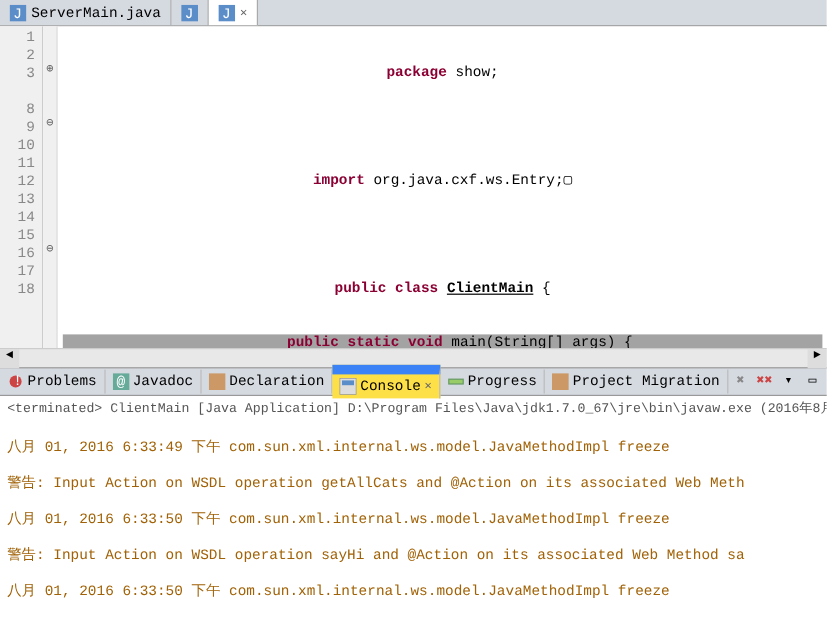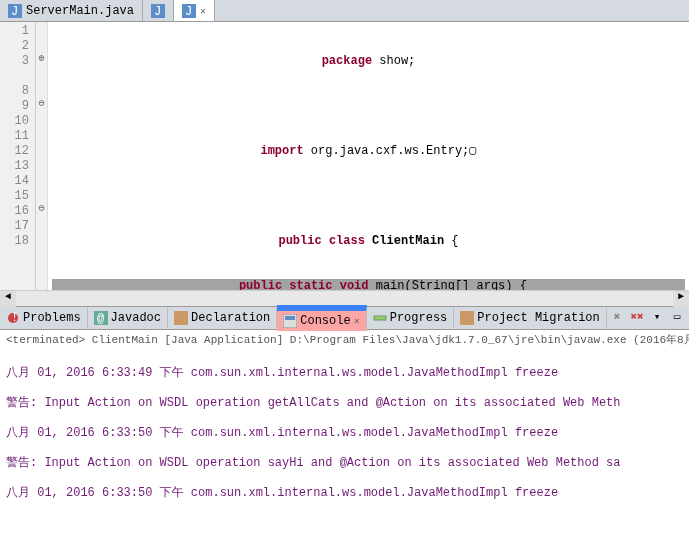--- a/index.html
+++ b/index.html
@@ -10,33 +10,33 @@
 .tab-icon { width: 14px; height: 14px; display: inline-block; }
 .close-x { font-size: 10px; color: #666; }
 .editor { display: flex; height: 268px; background: #fff; }
 .gutter { background: #f0f0f0; width: 36px; text-align: right; padding: 2px 6px 2px 2px; color: #888; border-right: 1px solid #ccc; }
 .gutter div { height: 15px; line-height: 15px; }
 .fold { width: 12px; background: #f0f0f0; border-right: 1px solid #ddd; }
 .fold div { height: 15px; text-align: center; color: #666; font-size: 10px; }
 .code { flex: 1; padding: 2px 4px; white-space: pre; overflow: auto; line-height: 15px; }
 .code div { height: 15px; text-align: center; }
 .kw { color: #8b0033; font-weight: bold; }
-.cls { color: #000; font-weight: bold; }
+.cls { color: #000; font-weight: bold; text-decoration: underline; }
 .hl { background: #a3a3a3; }
 .scrollbar-h { height: 16px; background: #e8e8e8; border-top: 1px solid #ccc; display: flex; align-items: center; }
 .scroll-arrow { width: 16px; height: 16px; background: #ddd; text-align: center; font-size: 10px; cursor: pointer; }
 .views-tabs { display: flex; background: #d5d9e0; border-top: 1px solid #999; border-bottom: 1px solid #999; height: 24px; align-items: center; }
 .vtab { padding: 3px 6px; display: flex; align-items: center; gap: 3px; cursor: pointer; border-right: 1px solid #bbb; }
-.vtab.active { background: #fca5a5; border-top: 6px solid #3b82f6; }
+.vtab.active { background: #fde047; border-top: 8px solid #3b82f6; }
 .vtab-icon { width: 14px; height: 14px; display: inline-block; }
 .tb-right { margin-left: auto; display: flex; gap: 4px; padding-right: 4px; }
 .tb-btn { width: 16px; height: 16px; cursor: pointer; font-size: 11px; text-align: center; }
 .console-header { padding: 2px 6px; color: #555; font-size: 11px; white-space: nowrap; overflow: hidden; }
 .console-body { padding: 2px 6px; line-height: 15px; white-space: pre; overflow: hidden; }
-.red { color: #701a75; }
+.red { color: #a16207; }
 </style>
 </head>
 <body>
 
 <div class="editor-tabs">
   <div class="tab">
     <span class="tab-icon"><svg width="14" height="14">
           <rect width="14" height="14" fill="#5b8ec9"></rect>
           <text x="3" y="11" fill="#fff" font-size="10">J</text>
         </svg></span>

